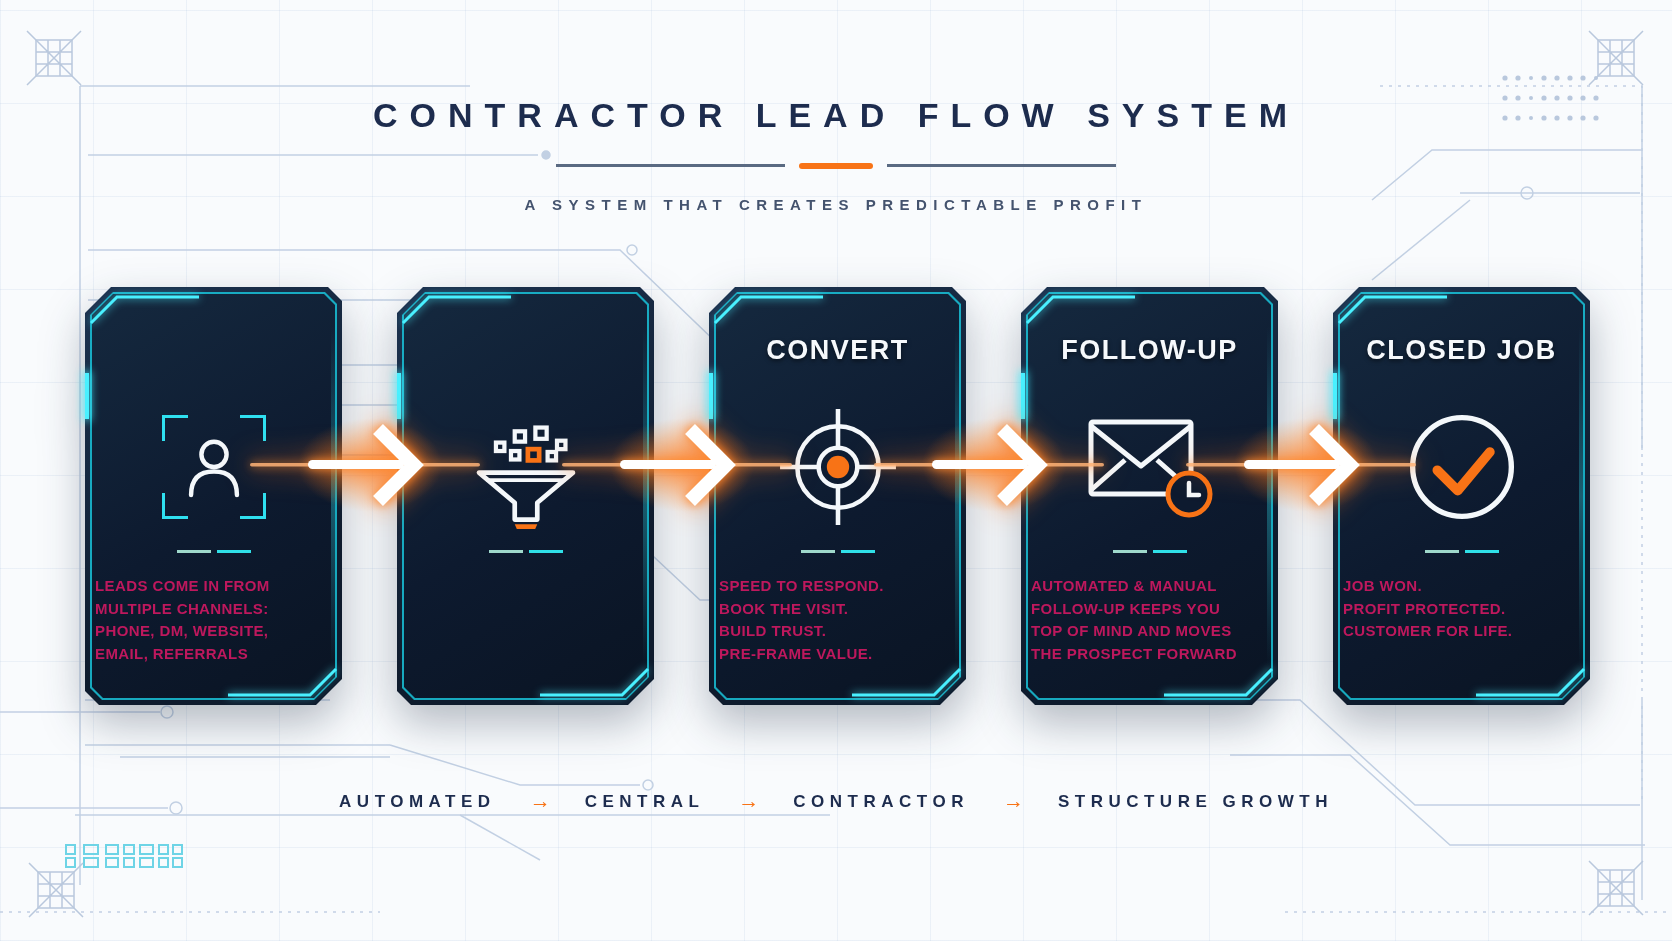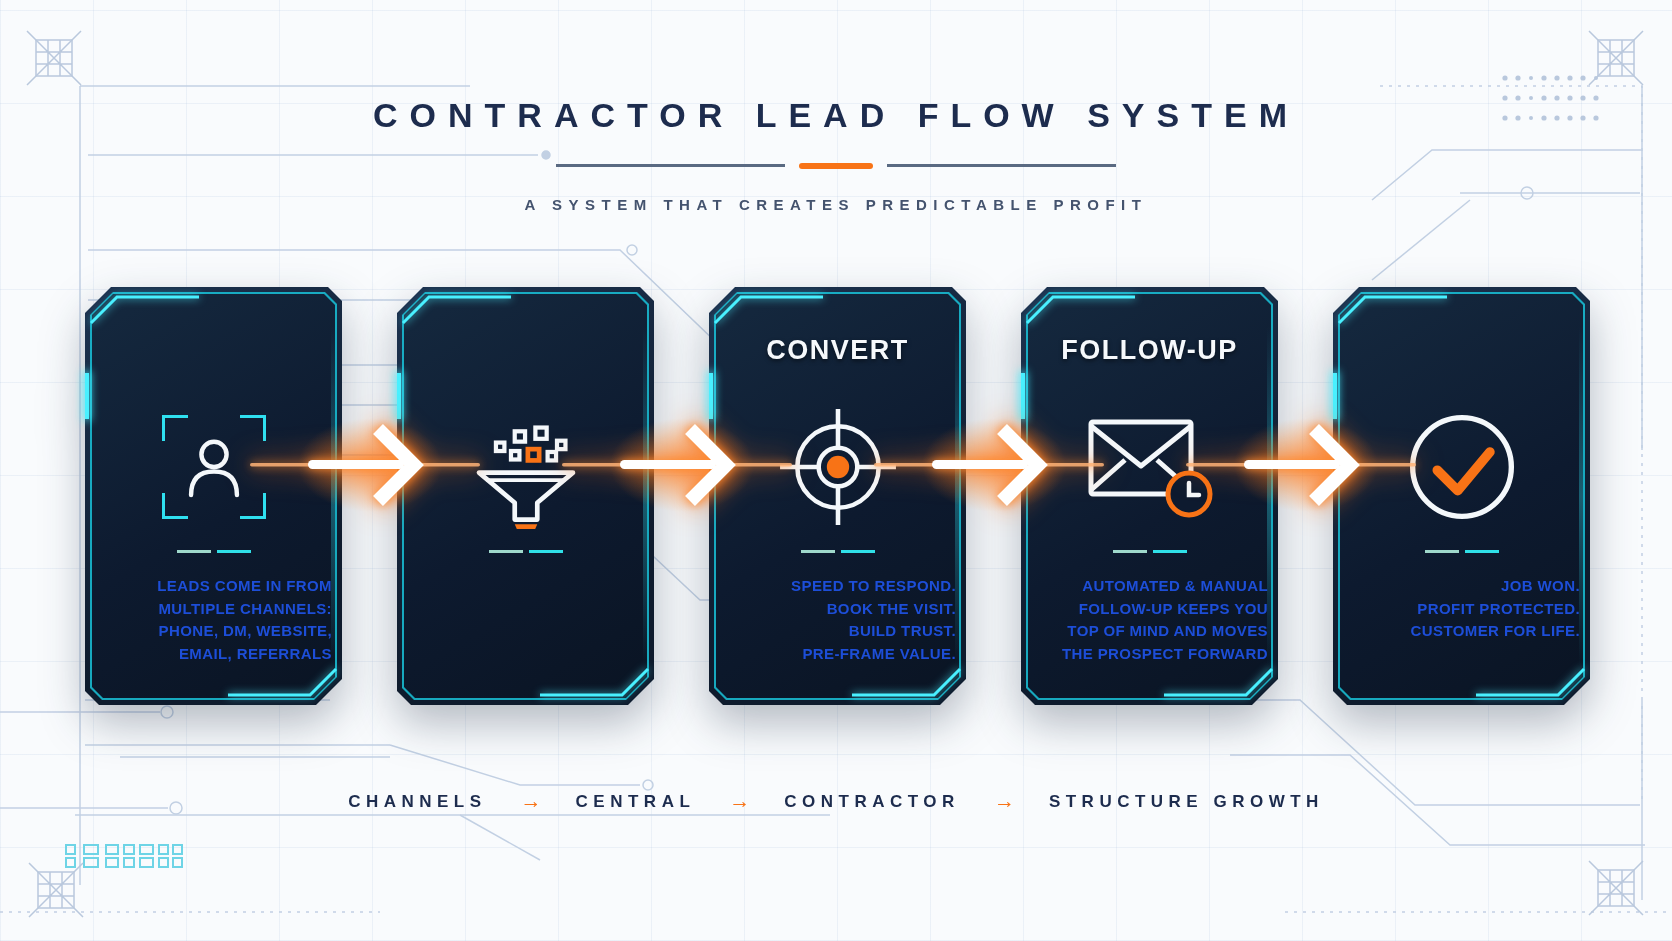--- a/index.html
+++ b/index.html
@@ -77,22 +77,22 @@
   .card-iconbox {
     position:absolute; top:118px; left:0; width:100%; height:124px;
     display:flex; align-items:center; justify-content:center;
   }
   .card-divider {
     position:absolute; top:263px; left:50%; transform:translateX(-50%);
     width:74px; height:3px;
     background:linear-gradient(90deg,#9fd8cb 0 46%, transparent 46% 54%, #2fe0e8 54%);
   }
   .card-body {
-    position:absolute; top:288px; left:10px; right:10px; text-align:right;
-    color:#1d4ed8; font-size:15px; font-weight:700; line-height:22.5px;
+    position:absolute; top:288px; left:10px; right:10px; text-align:left;
+    color:#be185d; font-size:15px; font-weight:700; line-height:22.5px;
     letter-spacing:.4px; white-space:pre-line;
   }
 
   
   .bframe { position:relative; width:104px; height:104px; }
   .bframe i { position:absolute; width:26px; height:26px; border:3px solid #2fe0f0; }
   .bframe .c1 { top:0; left:0; border-right:none; border-bottom:none; }
   .bframe .c2 { top:0; right:0; border-left:none; border-bottom:none; }
   .bframe .c3 { bottom:0; left:0; border-right:none; border-top:none; }
   .bframe .c4 { bottom:0; right:0; border-left:none; border-top:none; }
@@ -347,20 +347,21 @@
     <div class="shell"></div>
     <div class="frame"></div>
     <div class="face"></div>
     <svg class="acc acc-tl" viewBox="0 0 120 40">
         <path d="M4 34 L30 8 L112 8"></path>
       </svg>
     <svg class="acc acc-br" viewBox="0 0 120 40">
         <path d="M4 34 L30 8 L112 8"></path>
       </svg>
     <span class="edge-notch"></span>
+    <div class="card-title">CLOSED JOB</div>
     <div class="card-iconbox">
       <svg width="118" height="118" viewBox="0 0 110 110">
         <circle cx="55" cy="55" r="46" fill="none" stroke="#f4f8fb" stroke-width="5"></circle>
         <path d="M32 58 L51 77 L81 41" fill="none" stroke="#f87316" stroke-width="9" stroke-linecap="round" stroke-linejoin="round"></path>
       </svg>
     </div>
     <div class="card-divider"></div>
     <div class="card-body">JOB WON.
 PROFIT PROTECTED.
 CUSTOMER FOR LIFE.</div>
@@ -393,21 +394,21 @@
   <div class="flow-arrow" style="left:1176px">
     <div class="blob"></div>
     <svg viewBox="0 0 260 110">
       <rect x="10" y="53" width="230" height="3.5" rx="1.75" fill="#ffb377" opacity=".85"></rect>
       <rect x="68" y="50" width="96" height="9" rx="4.5" fill="#ffffff"></rect>
       <path d="M138 19 L174 55 L138 91" fill="none" stroke="#ffffff" stroke-width="14"></path>
     </svg>
   </div>
 
   <div class="footer-row">
-    <span class="footer-item">CHANNELS</span>
+    <span class="footer-item">AUTOMATED</span>
     <span class="footer-sep">→</span>
     <span class="footer-item">CENTRAL</span>
     <span class="footer-sep">→</span>
     <span class="footer-item">CONTRACTOR</span>
     <span class="footer-sep">→</span>
     <span class="footer-item">STRUCTURE GROWTH</span>
   </div>
 
 </div>
 

